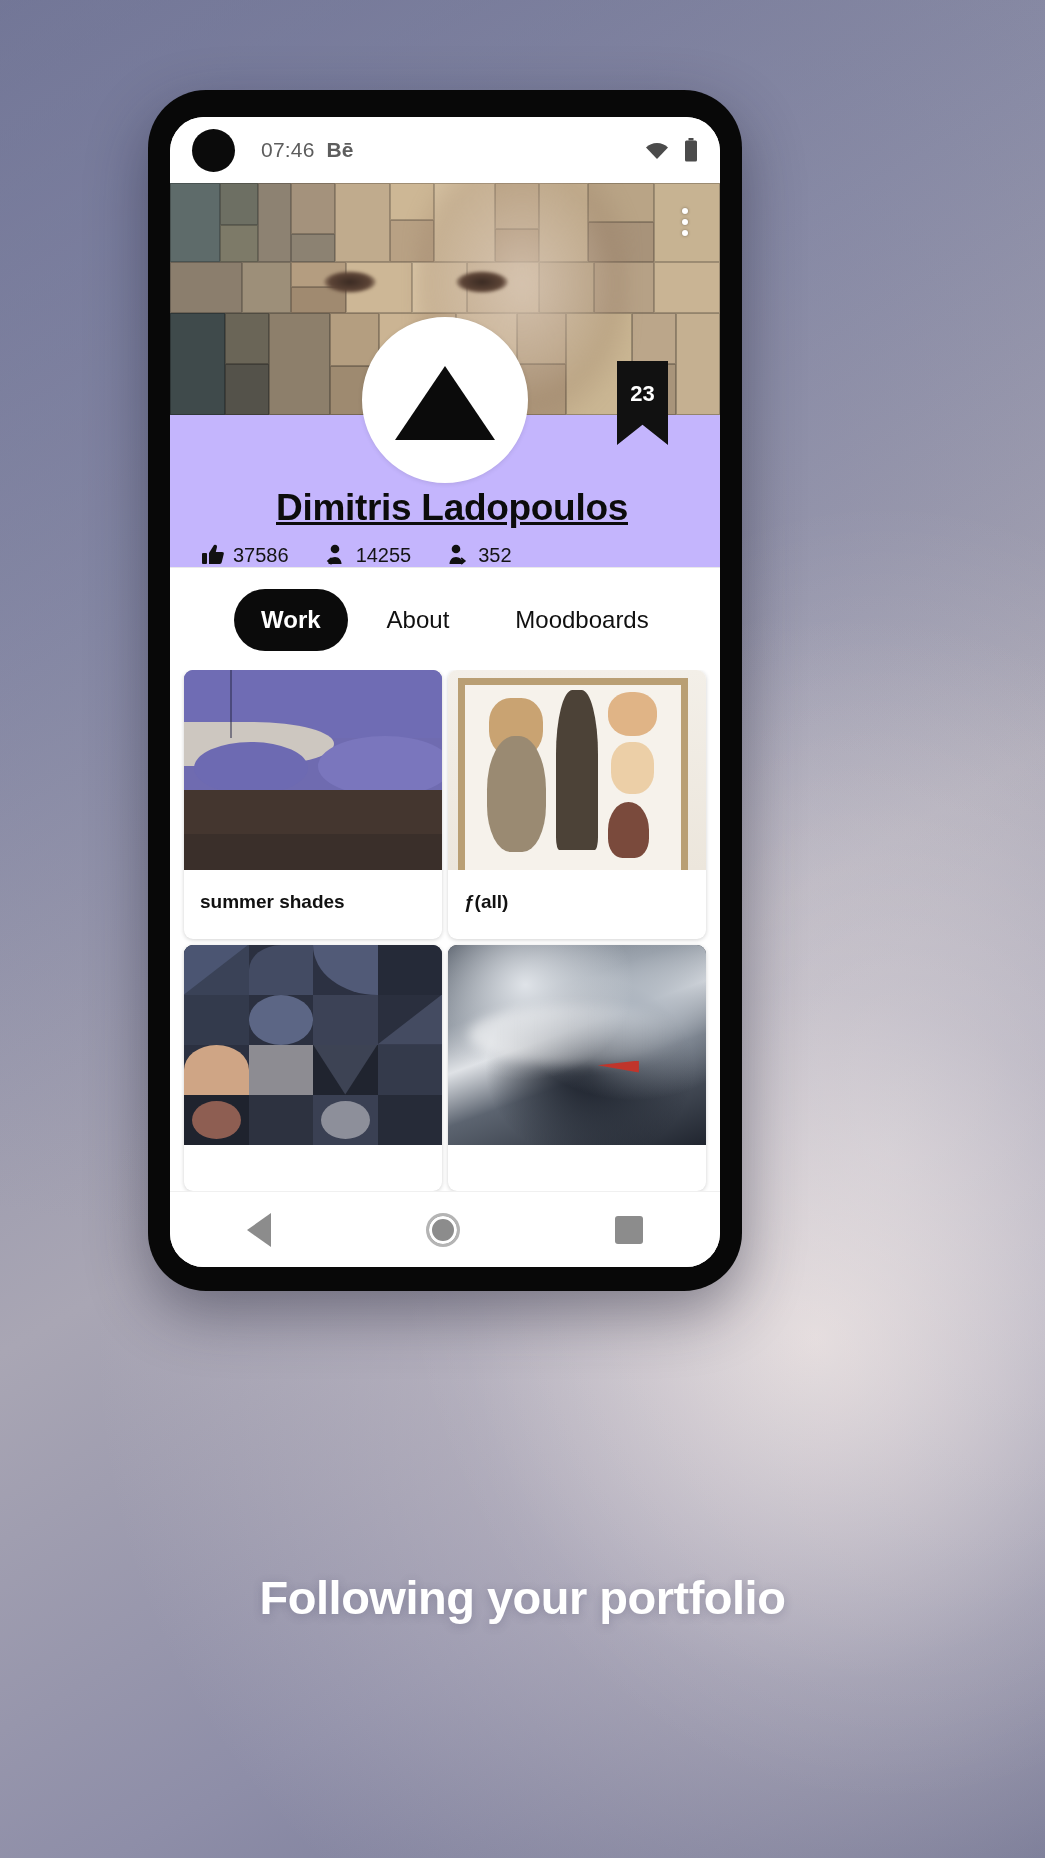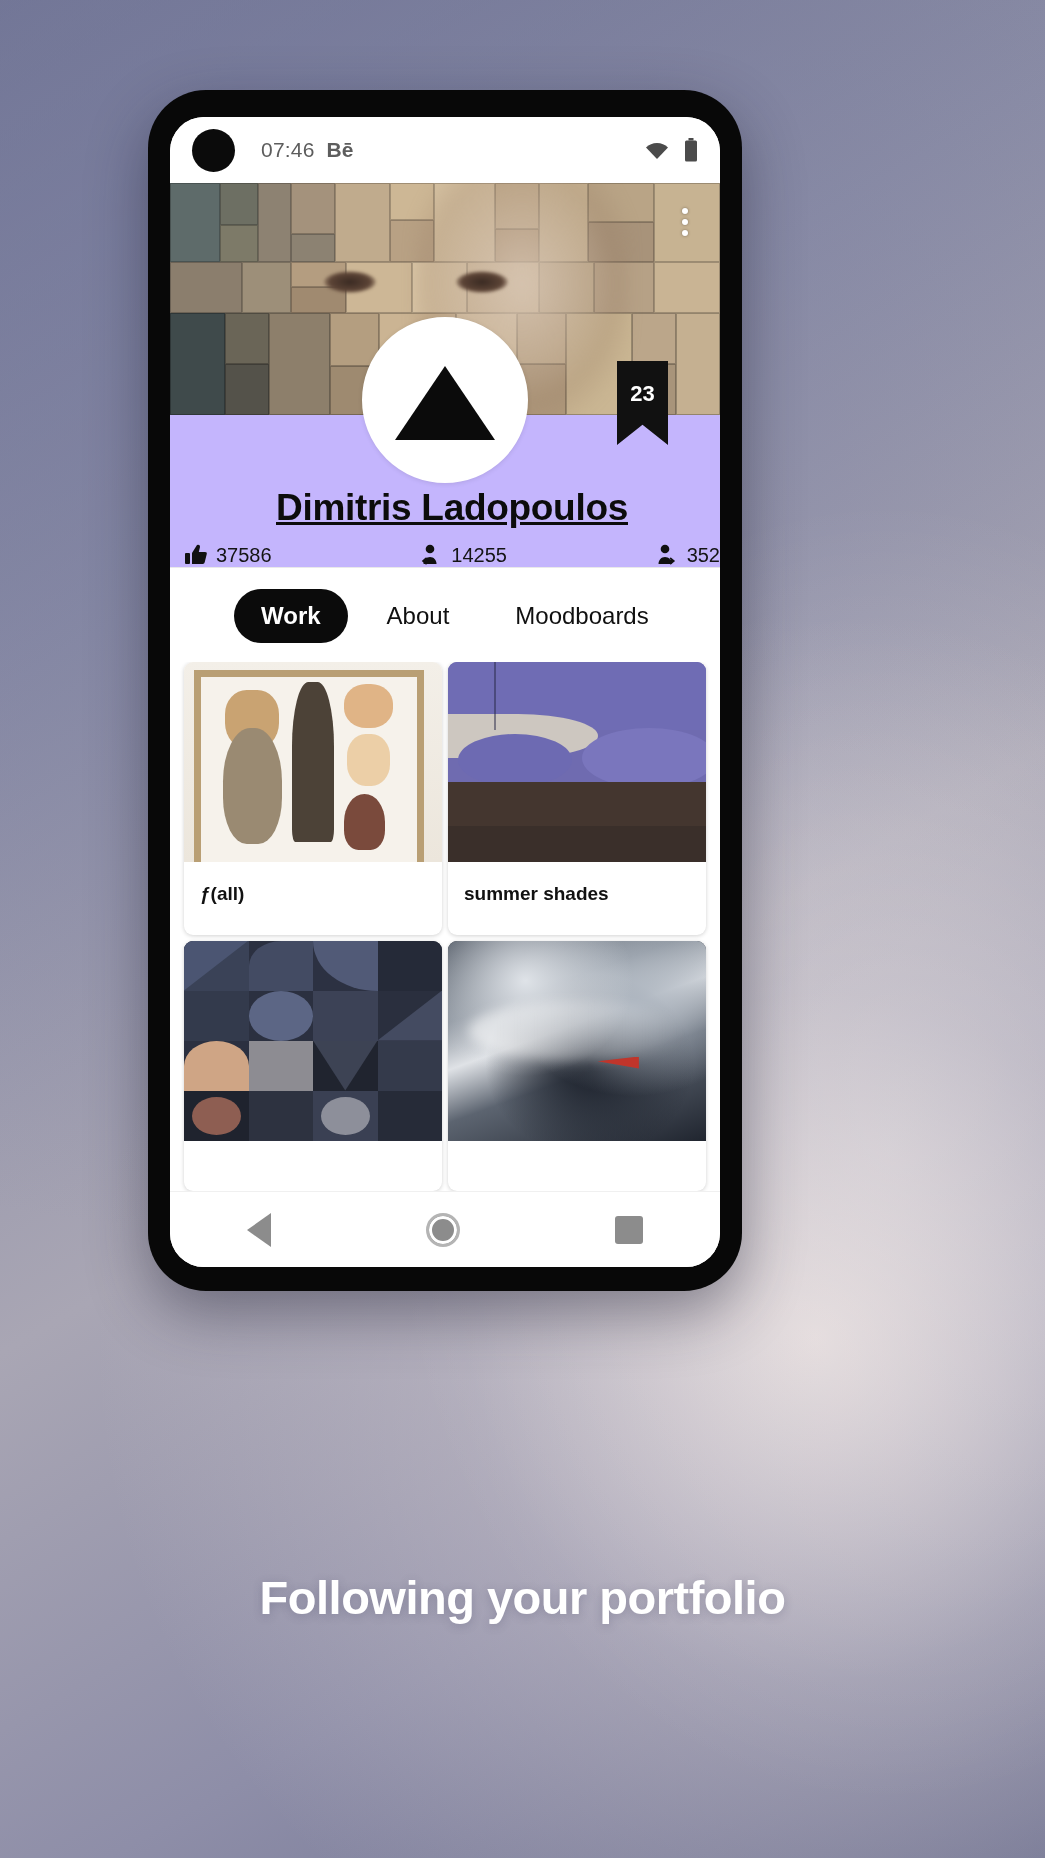--- a/index.html
+++ b/index.html
@@ -105,22 +105,23 @@
     display:flex; align-items:flex-start; justify-content:center;
   }
   #ribbon span{ color:#fff; font-size:22px; font-weight:bold; margin-top:20px; }
 
   #pname{
     text-align:center; font-size:37px; font-weight:bold; color:#0c0c0c;
     letter-spacing:-.3px;
     text-decoration:underline;
   }
   #stats{
-    display:flex; justify-content:space-between; align-items:center; gap:35px;
+    display:flex; justify-content:flex-start; align-items:center; gap:35px;
     margin-top:14px;
+    margin-left:17px;
   }
   .stat{ display:flex; align-items:center; gap:8px; }
   .stat .val{ font-size:20px; color:#141414; }
   .stat svg{ display:block; }
 
   #actions{
     display:flex; justify-content:center; gap:22px; margin:30px 0 31px;
   }
   .btn{
     border:none; border-radius:42px; font-size:24px; cursor:pointer;
@@ -128,21 +129,21 @@
   }
   #btn-following{ background:#1667f2; color:#fff; min-width:193px; }
   #btn-message{ background:#e3e6eb; color:#1667f2; min-width:186px; }
 
   
   #tabs{
     display:flex; align-items:center; gap:12px; padding:21px 18px 19px 64px;
     background:#fff; flex:0 0 auto;
   }
   .tab{
-    font-size:24px; color:#101010; padding:0 27px; height:54px; line-height:54px;
+    font-size:24px; color:#101010; padding:0 27px; height:62px; line-height:54px;
     border-radius:32px; cursor:pointer; background:transparent; border:none;
     font-family:inherit; white-space:nowrap;
   }
   .tab.active{ background:#0b0b0b; color:#fff; font-weight:bold; }
 
   
   #grid{
     flex:1 1 auto; overflow:hidden; background:#fff;
     display:grid; grid-template-columns:1fr 1fr; gap:6px;
     padding:0 14px;
@@ -310,43 +311,43 @@
 
     <div id="tabs">
       <button class="tab active">Work</button>
       <button class="tab">About</button>
       <button class="tab">Moodboards</button>
     </div>
 
     <div id="grid">
 
       <div class="card">
+        <div class="thumb t2">
+          <span class="sh" style="position:absolute;left:0;top:0;width:100%;height:34%;background:#6f6cb4"></span>
+          <span class="sh" style="position:absolute;left:-4%;top:26%;width:62%;height:22%;background:#cdc7c0;border-radius:0 50% 50% 0"></span>
+          <span class="sh" style="position:absolute;left:4%;top:36%;width:44%;height:26%;background:#6d6ab2;border-radius:50%"></span>
+          <span class="sh" style="position:absolute;left:52%;top:33%;width:52%;height:30%;background:#7a76bd;border-radius:50%"></span>
+          <span class="sh" style="position:absolute;left:0;top:60%;width:100%;height:40%;background:#44362f"></span>
+          <span class="sh" style="position:absolute;left:0;top:82%;width:100%;height:18%;background:#3a2f2a"></span>
+          <span class="sh" style="position:absolute;left:18%;top:0;width:2px;height:34%;background:rgba(40,40,70,.5)"></span>
+        </div>
+        <div class="card-title">summer shades</div>
+      </div>
+
+      <div class="card">
         <div class="thumb t1">
           <div class="frame"></div>
           <span class="sh" style="left:16%;top:14%;width:21%;height:30%;background:#c9a372;border-radius:40% 40% 45% 45%"></span>
           <span class="sh" style="left:15%;top:33%;width:23%;height:58%;background:#9a8a72;border-radius:46% 46% 40% 40%"></span>
           <span class="sh" style="left:42%;top:10%;width:16%;height:80%;background:#4c4237;border-radius:40% 40% 8% 8%"></span>
           <span class="sh" style="left:62%;top:11%;width:19%;height:22%;background:#e0b486;border-radius:45%"></span>
           <span class="sh" style="left:63%;top:36%;width:17%;height:26%;background:#eccfa7;border-radius:42%"></span>
           <span class="sh" style="left:62%;top:66%;width:16%;height:28%;background:#7a4a3c;border-radius:50% 50% 35% 35%"></span>
         </div>
         <div class="card-title">ƒ(all)</div>
-      </div>
-
-      <div class="card">
-        <div class="thumb t2">
-          <span class="sh" style="position:absolute;left:0;top:0;width:100%;height:34%;background:#6f6cb4"></span>
-          <span class="sh" style="position:absolute;left:-4%;top:26%;width:62%;height:22%;background:#cdc7c0;border-radius:0 50% 50% 0"></span>
-          <span class="sh" style="position:absolute;left:4%;top:36%;width:44%;height:26%;background:#6d6ab2;border-radius:50%"></span>
-          <span class="sh" style="position:absolute;left:52%;top:33%;width:52%;height:30%;background:#7a76bd;border-radius:50%"></span>
-          <span class="sh" style="position:absolute;left:0;top:60%;width:100%;height:40%;background:#44362f"></span>
-          <span class="sh" style="position:absolute;left:0;top:82%;width:100%;height:18%;background:#3a2f2a"></span>
-          <span class="sh" style="position:absolute;left:18%;top:0;width:2px;height:34%;background:rgba(40,40,70,.5)"></span>
-        </div>
-        <div class="card-title">summer shades</div>
       </div>
 
       <div class="card">
         <div class="thumb t3">
           <span class="c" style="left:0%;top:0%;width:25%;height:25%;background:#3a4257"></span>
           <span class="c" style="left:0%;top:0%;width:25%;height:25%;background:#4b5572;clip-path:polygon(0 0,100% 0,0 100%)"></span>
           <span class="c" style="left:25%;top:0%;width:25%;height:25%;background:#434b63;border-radius:50% 0 0 0"></span>
           <span class="c" style="left:50%;top:0%;width:25%;height:25%;background:#2c3142"></span>
           <span class="c" style="left:50%;top:0%;width:25%;height:25%;background:#515a77;border-radius:0 0 0 100%"></span>
           <span class="c" style="left:75%;top:0%;width:25%;height:25%;background:#252a38"></span>

